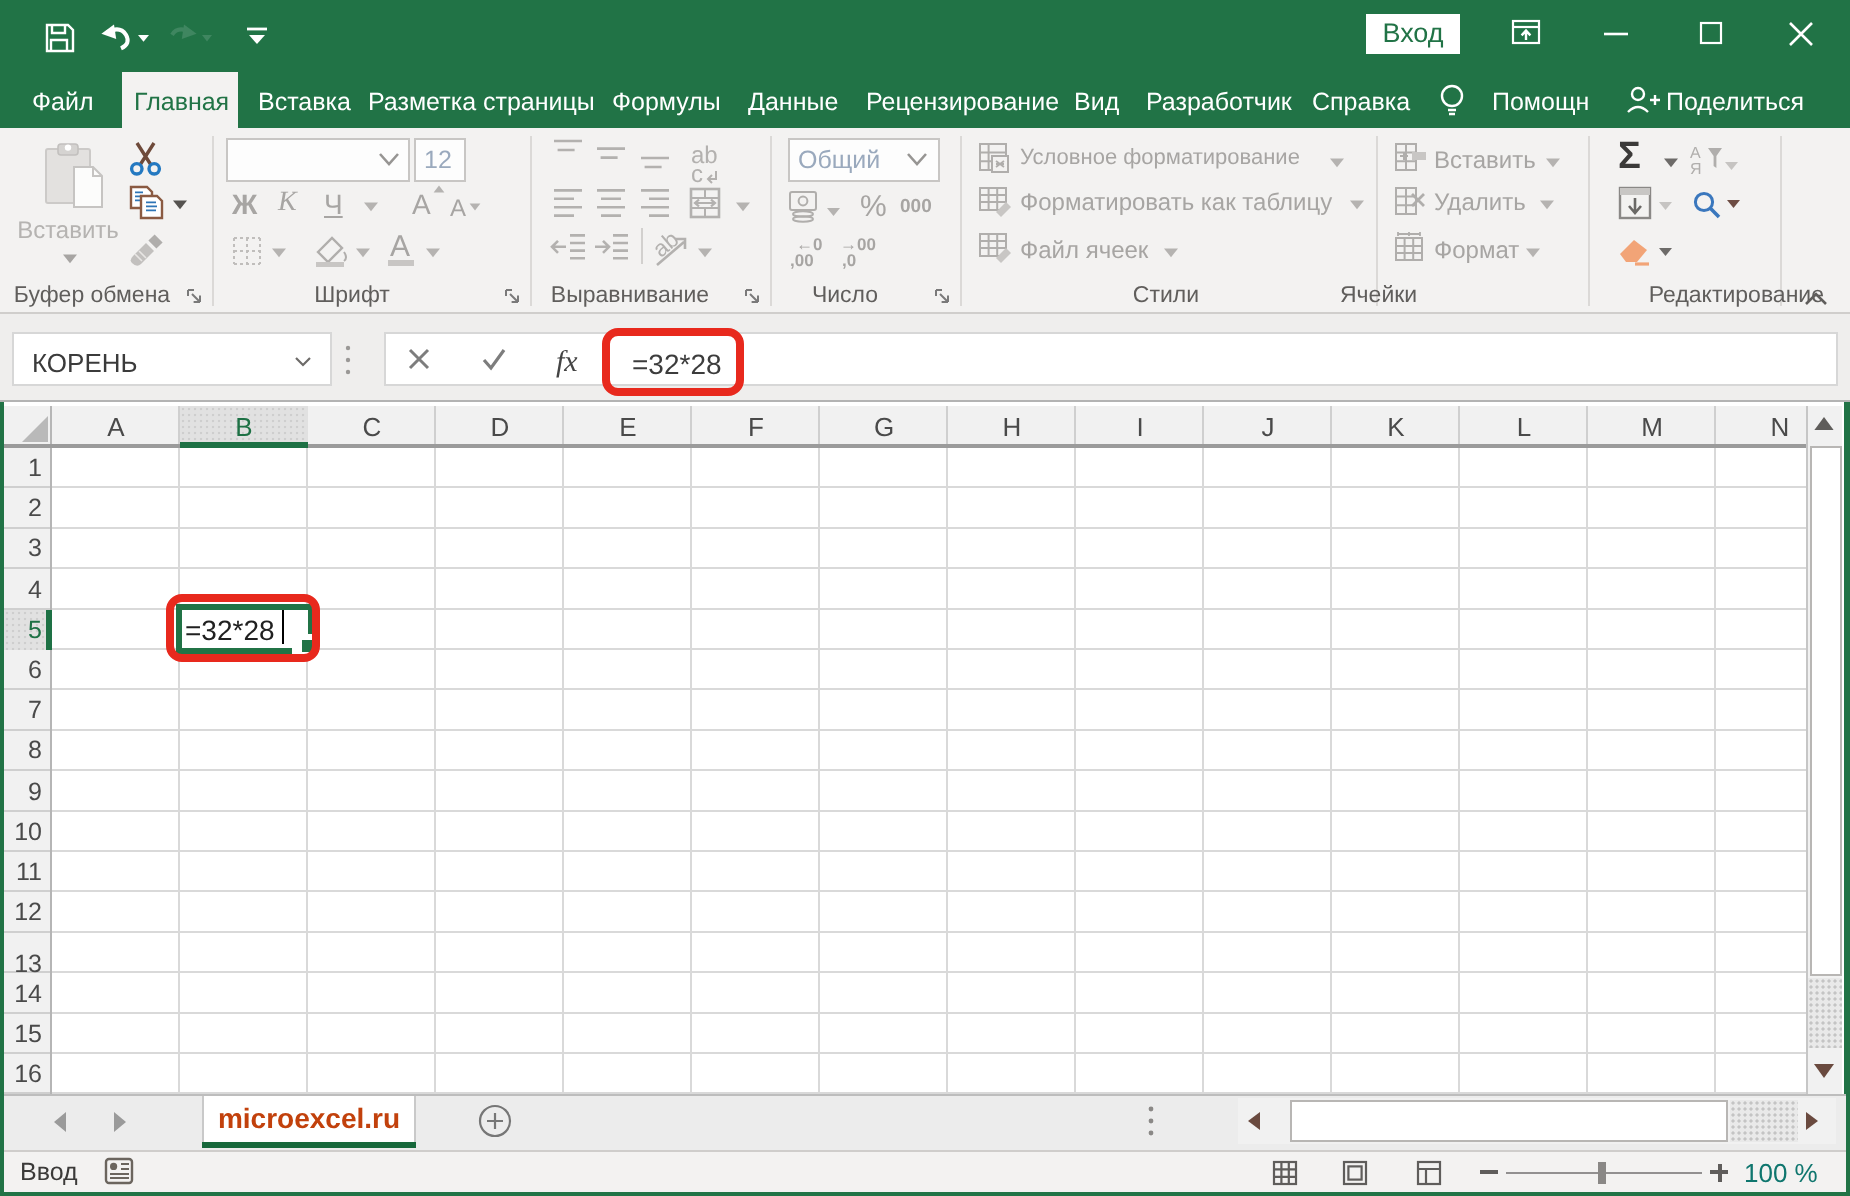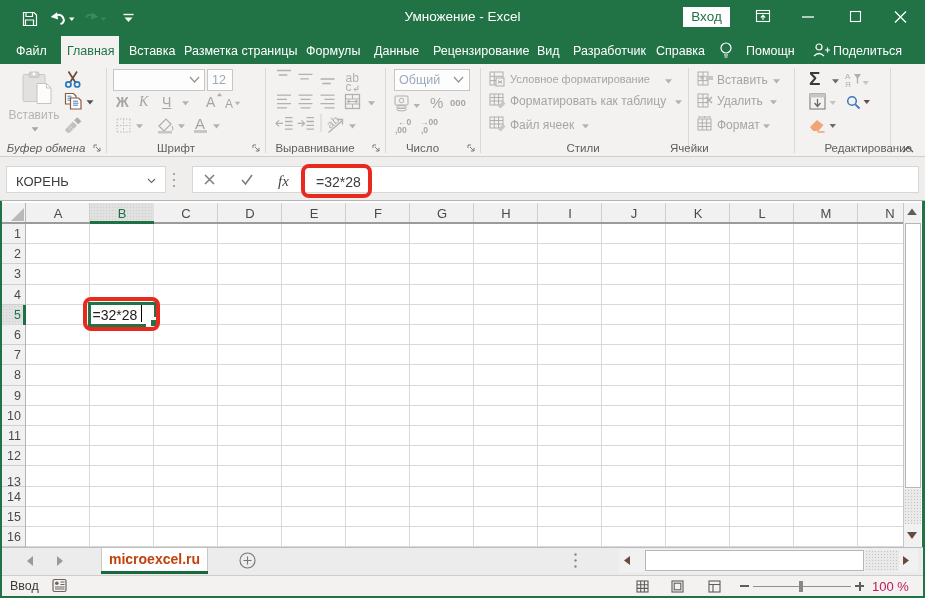--- a/index.html
+++ b/index.html
@@ -34,21 +34,20 @@
   <path d="M47 6.5 h5.5 l-2.75 3.4 z" fill="#fff"></path>
 
   <path d="M73.5 5.2 q-6.5 -3.5 -9.5 1.2" stroke="#3f8660" fill="none" stroke-width="2"></path>
   <path d="M70 1.2 l6.3 4.7 l-7.4 2.6 z" fill="#3f8660"></path>
   <path d="M79 6.5 h5 l-2.5 3.2 z" fill="#3f8660"></path>
 
   <path d="M101.5 3.5 h10" stroke="#fff" stroke-width="1.4"></path>
   <path d="M102.5 6.5 h8 l-4 4.5 z" fill="#fff"></path>
 </svg>
 
-<div class="abs" style="left:380px; top:9px; width:165px; text-align:center; font-size:13.5px; color:#fff;">Умножение - Excel</div>
 
 <div class="abs" style="left:683px; top:7px; width:47px; height:20px; background:#fff; color:#217346; font-size:13.5px; text-align:center; line-height:20px;">Вход</div>
 
 <svg class="abs" style="left:754px; top:9px;" width="160" height="16" viewBox="0 0 160 16">
   <g stroke="#fff" fill="none" stroke-width="1.1">
     <rect x="2.5" y="1.5" width="13" height="11"></rect>
     <path d="M2.5 4.5 h13"></path>
     <path d="M9 11 v-4.5 M6.8 8.7 L9 6.3 l2.2 2.4" stroke-width="1.2"></path>
     <path d="M48 8 h12" stroke-width="1.3"></path>
     <rect x="96.5" y="2.5" width="10" height="10"></rect>
@@ -88,21 +87,21 @@
 <div class="abs" style="left:0; top:64px; width:925px; height:93px; background:#f3f2f1; border-bottom:1px solid #d0cecc;"></div>
 
 <div class="gdiv" style="left:106px;"></div>
 <div class="gdiv" style="left:265px;"></div>
 <div class="gdiv" style="left:385px;"></div>
 <div class="gdiv" style="left:480px;"></div>
 <div class="gdiv" style="left:688px;"></div>
 <div class="gdiv" style="left:794px;"></div>
 <div class="gdiv" style="left:890px;"></div>
 
-<div class="glabel" style="left:2px; width:88px; text-align:center;font-style:italic;">Буфер обмена</div>
+<div class="glabel" style="left:2px; width:88px; text-align:center;">Буфер обмена</div>
 <div class="glabel" style="left:106px; width:140px; text-align:center;">Шрифт</div>
 <div class="glabel" style="left:245px; width:140px; text-align:center;">Выравнивание</div>
 <div class="glabel" style="left:385px; width:75px; text-align:center;">Число</div>
 <div class="glabel" style="left:513px; width:140px; text-align:center;">Стили</div>
 <div class="glabel" style="left:670px; width:140px; ">Ячейки</div>
 <div class="glabel" style="left:772px; width:140px; text-align:right;">Редактирование</div>
 
 <svg class="abs" style="left:93px; top:144px;" width="9" height="9" viewBox="0 0 9 9">
       <path d="M1 1 h3 M1 1 v3 M3 3 l4 4 M7 7 v-3.2 M7 7 h-3.2" stroke="#7a7a7a" fill="none" stroke-width="1"></path>
     </svg>
@@ -473,15 +472,15 @@
     <rect x="38.2" y="3.2" width="6.6" height="6.6"></rect>
     <rect x="73" y="1" width="11" height="11"></rect>
     <path d="M73 4.5 h11 M77 4.5 v7.5"></path>
   </g>
 </svg>
 <div class="abs" style="left:740px; top:584.5px; width:9px; height:2px; background:#5f5d5b;"></div>
 <div class="abs" style="left:753px; top:585.5px; width:98px; height:1px; background:#929090;"></div>
 <div class="abs" style="left:799px; top:580.5px; width:4px; height:11px; background:#8a8886;"></div>
 <div class="abs" style="left:855px; top:585px; width:9px; height:2px; background:#5f5d5b;"></div>
 <div class="abs" style="left:858.5px; top:581.5px; width:2px; height:9px; background:#5f5d5b;"></div>
-<div class="abs" style="left:872px; top:579px; font-size:13px; color:#be185d;">100 %</div>
+<div class="abs" style="left:872px; top:579px; font-size:13px; color:#0f766e;">100 %</div>
 
 </div>
 
 </body></html>

